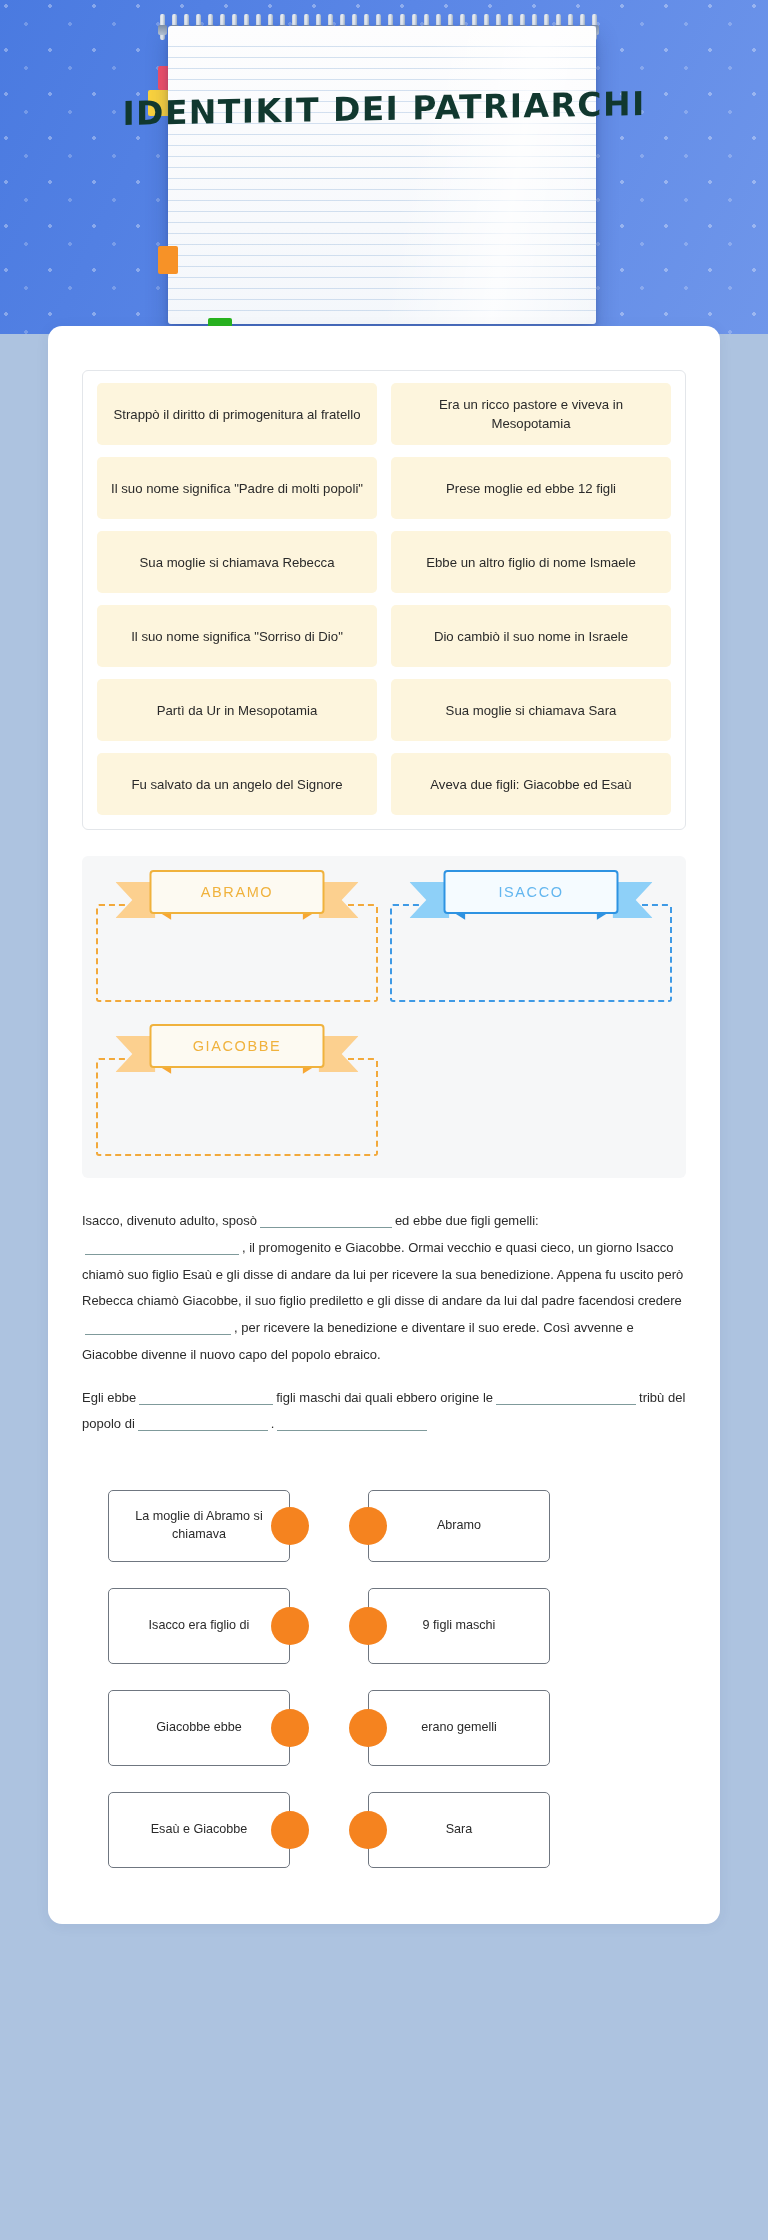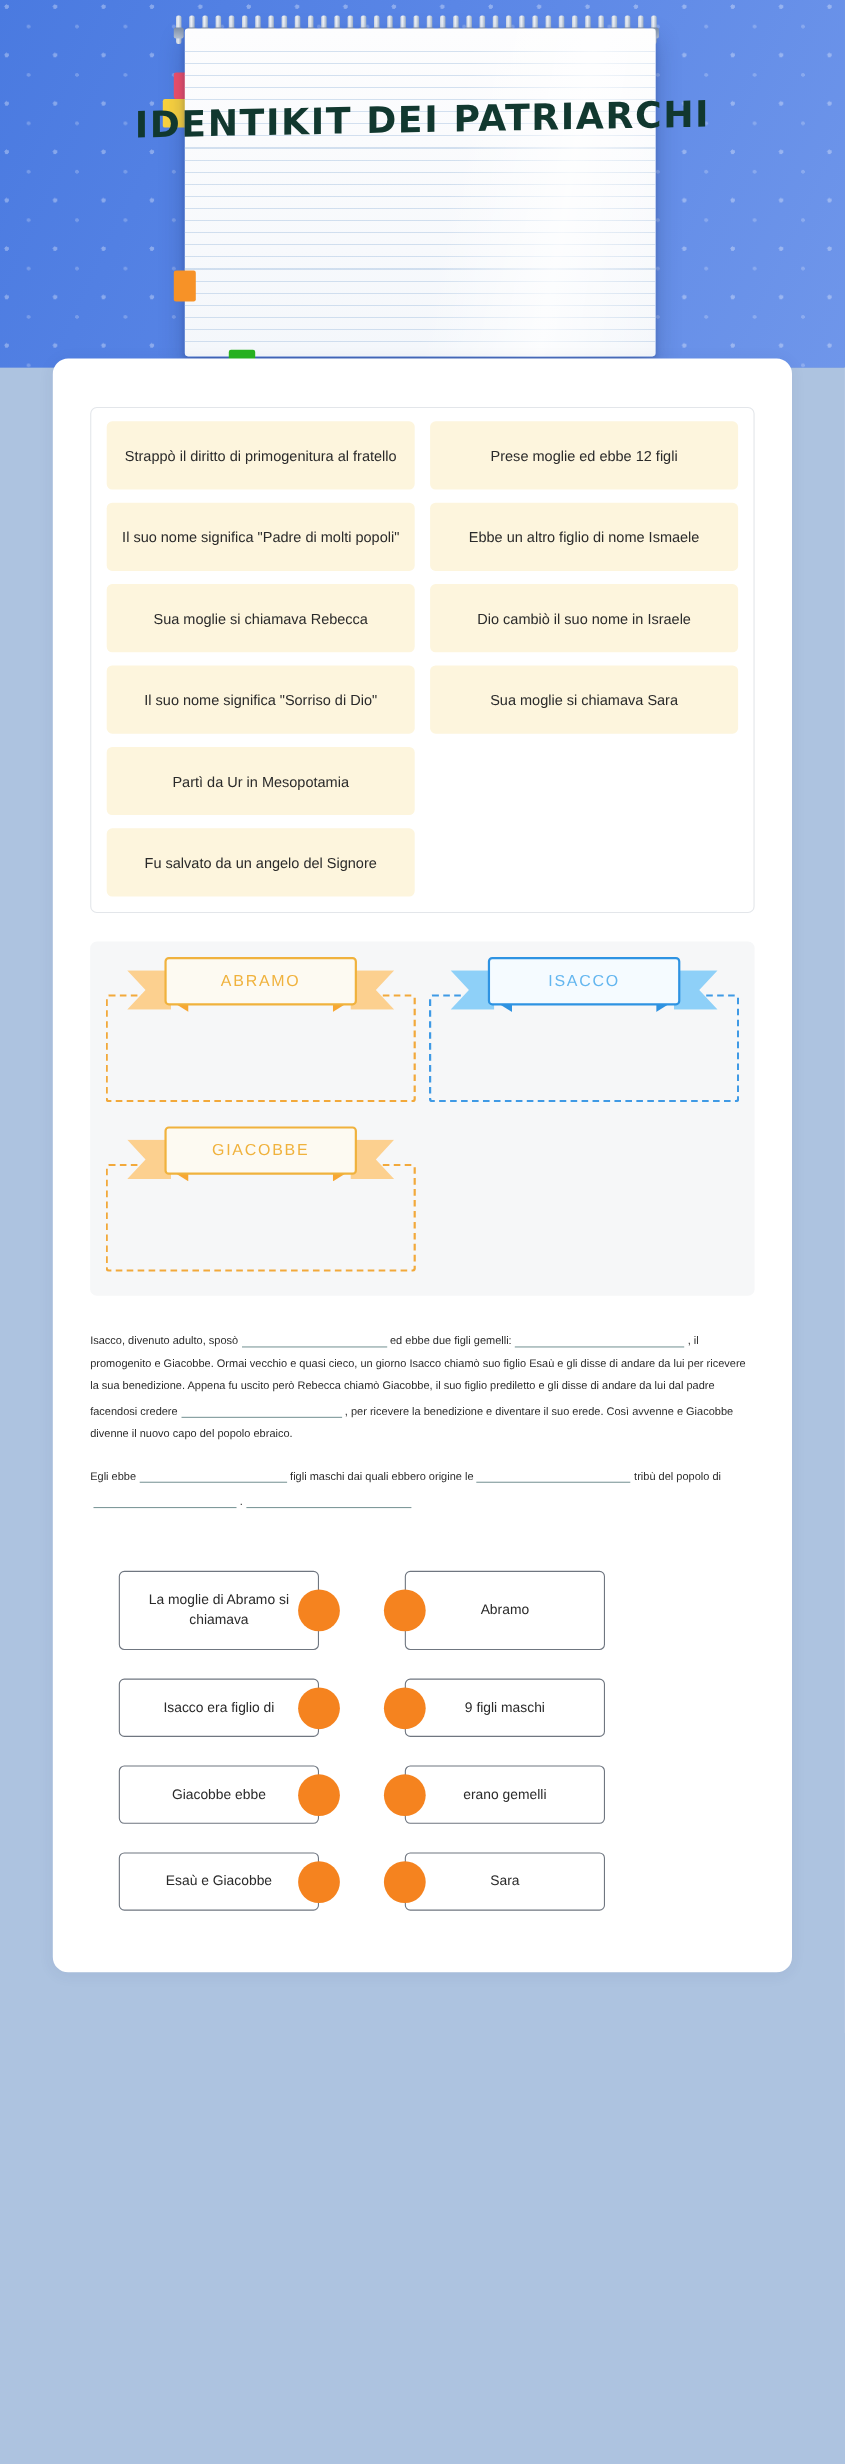--- a/index.html
+++ b/index.html
@@ -154,21 +154,21 @@
     font-weight:400;
   }
   .zone.blue .rb-plate { background:#f5fbff; border-color:#2e93e2; color:#63b6ef; }
   .zone-row.second { margin-top: 22px; }
   .zone-row.second .zone { max-width: 50%; }
   .zone-spacer { flex:1; }
 
   
   .para {
     margin: 30px 34px 0;
-    font-size: 10px;
+    font-size: 13px;
     line-height: 2.06;
     color:#2b2b2b;
     text-align: left;
   }
   .para p { margin: 0 0 16px; }
   .blank {
     display:inline-block;
     border-bottom: 1px solid #7f9a9b;
     min-width: 130px;
     height: 17px;
@@ -185,21 +185,21 @@
 
   
   .matching {
     margin: 52px 0 0;
     display:flex;
     justify-content:flex-start;
     gap: 78px;
     padding: 0 60px;
   }
   .mcol { display:flex; flex-direction:column; gap: 26px; width: 182px; }
-  .mitem { position:relative; height: 53px; }
+  .mitem { position:relative; height: 76px; }
   .mbox {
     position:absolute; inset:0;
     border:1px solid #6f7680;
     border-radius:5px;
     display:flex; align-items:center; justify-content:center;
     text-align:center;
     font-size:12.6px;
     line-height:1.42;
     color:#2a2a2a;
     padding: 4px 18px;
@@ -391,24 +391,26 @@
       <div class="wb-grid">
         <div class="wb-col">
           <div class="wb-card">Strappò il diritto di primogenitura al fratello</div>
           <div class="wb-card">Il suo nome significa "Padre di molti popoli"</div>
           <div class="wb-card">Sua moglie si chiamava Rebecca</div>
           <div class="wb-card">Il suo nome significa "Sorriso di Dio"</div>
           <div class="wb-card">Partì da Ur in Mesopotamia</div>
           <div class="wb-card">Fu salvato da un angelo del Signore</div>
         </div>
         <div class="wb-col">
+          <div class="wb-card">Era un ricco pastore e viveva in Mesopotamia</div>
           <div class="wb-card">Prese moglie ed ebbe 12 figli</div>
           <div class="wb-card">Ebbe un altro figlio di nome Ismaele</div>
           <div class="wb-card">Dio cambiò il suo nome in Israele</div>
           <div class="wb-card">Sua moglie si chiamava Sara</div>
+          <div class="wb-card">Aveva due figli: Giacobbe ed Esaù</div>
         </div>
       </div>
     </div>
 
     <div class="banner-area">
       <div class="zone-row">
         <div class="zone">
           <div class="ribbon">
             <div class="rb-wing l"></div>
             <div class="rb-wing r"></div>

